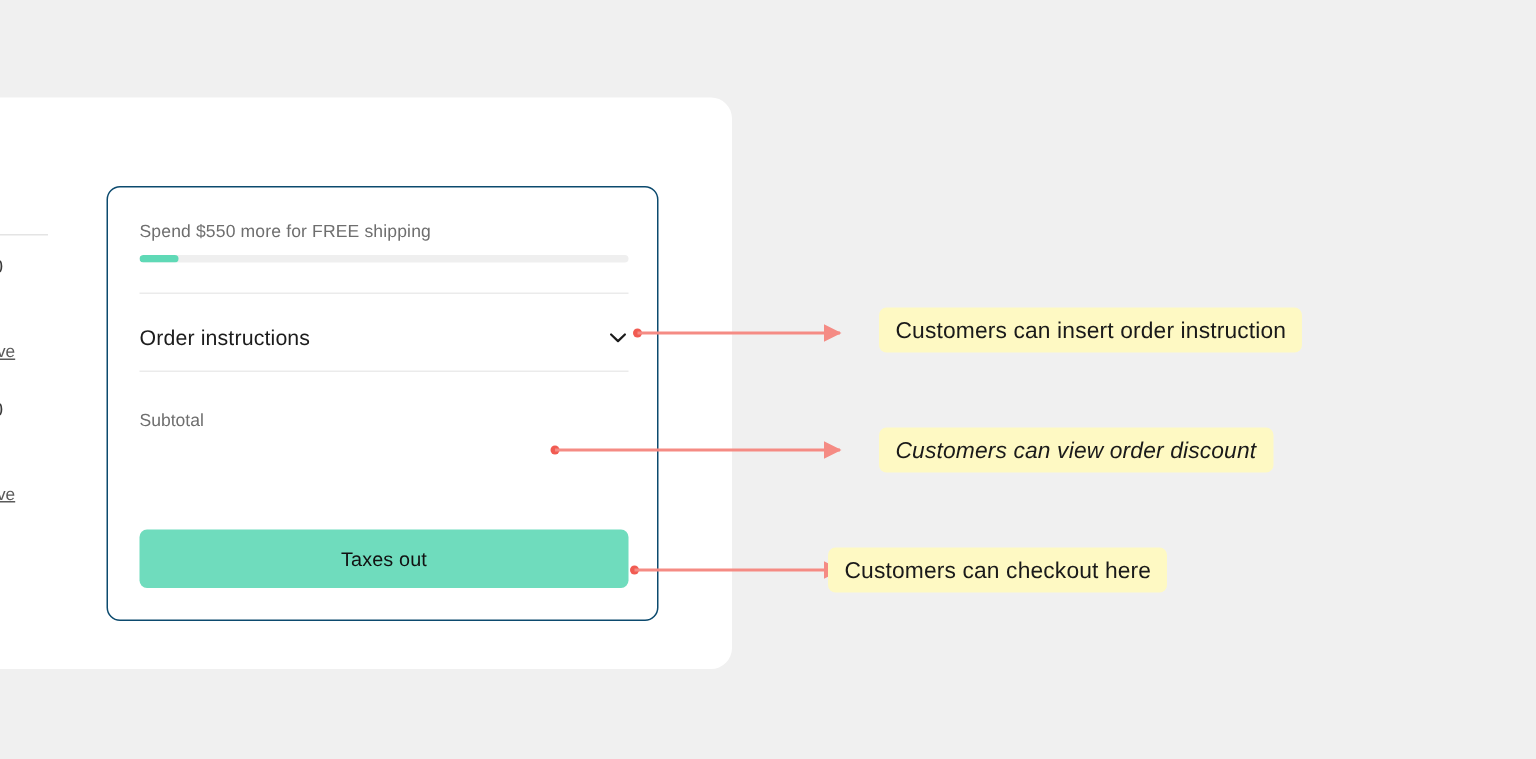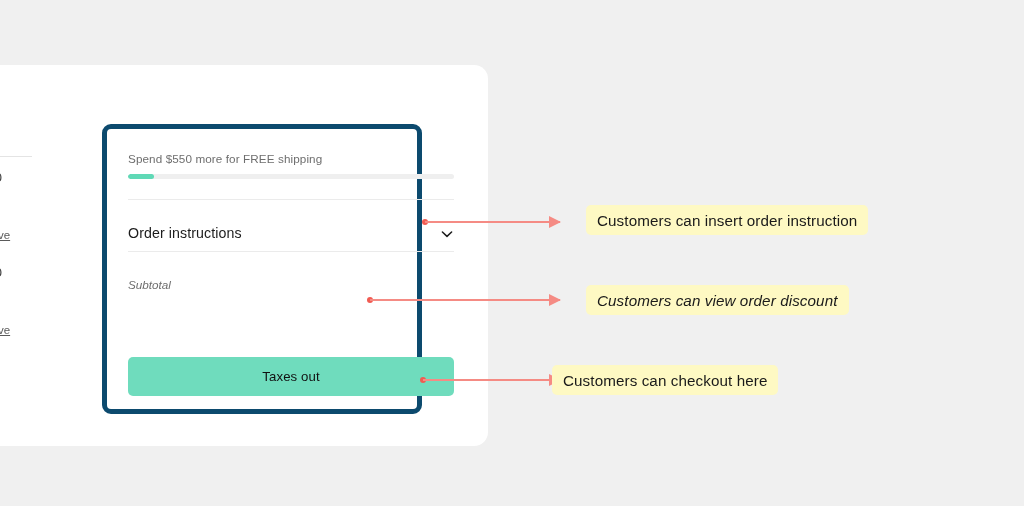--- a/index.html
+++ b/index.html
@@ -63,27 +63,26 @@
     cursor: pointer;
   }
   .cl-remove.r1 { top: 109px; }
   .cl-remove.r2 { top: 204px; }
 
   
   .summary-card {
     position: absolute;
     left: 71px;
     top: 124px;
-    width: 320px;
+    width: 368px;
     height: 290px;
     background: #ffffff;
-    border: 5px solid #0c4a6e;
+    border: 1px solid #0c4a6e;
     border-radius: 9px;
     box-sizing: border-box;
-    margin-left: 31px;
   }
   .card-inner {
     position: absolute;
     left: 21px;
     top: 0;
     width: 326px;
     height: 100%;
   }
 
   .ship-note {
@@ -117,46 +116,45 @@
     width: 326px;
     height: 1px;
     background: #ebebeb;
   }
   .divider.top { top: 70px; }
   .divider.bot { top: 122px; }
 
   .order-instructions {
     position: absolute;
     left: 0;
-    top: 82px;
+    top: 93px;
     width: 326px;
     height: 30px;
     display: flex;
-    align-items: flex-end;
+    align-items: flex-start;
     justify-content: space-between;
     cursor: pointer;
   }
   .order-instructions .oi-label {
     font-size: 14.2px;
     color: #1c1c1c;
     letter-spacing: 0.1px;
   }
   .chev {
     width: 14px;
     height: 14px;
     display: block;
   }
 
   .subtotal-label {
     position: absolute;
     left: 0;
     top: 149px;
     font-size: 11.7px;
     color: #6e6e6e;
-    font-style: italic;
   }
   .subtotal-value {
     position: absolute;
     left: -1px;
     top: 161px;
     font-size: 26.5px;
     color: #121212;
     letter-spacing: -0.3px;
   }
   .tax-note {

